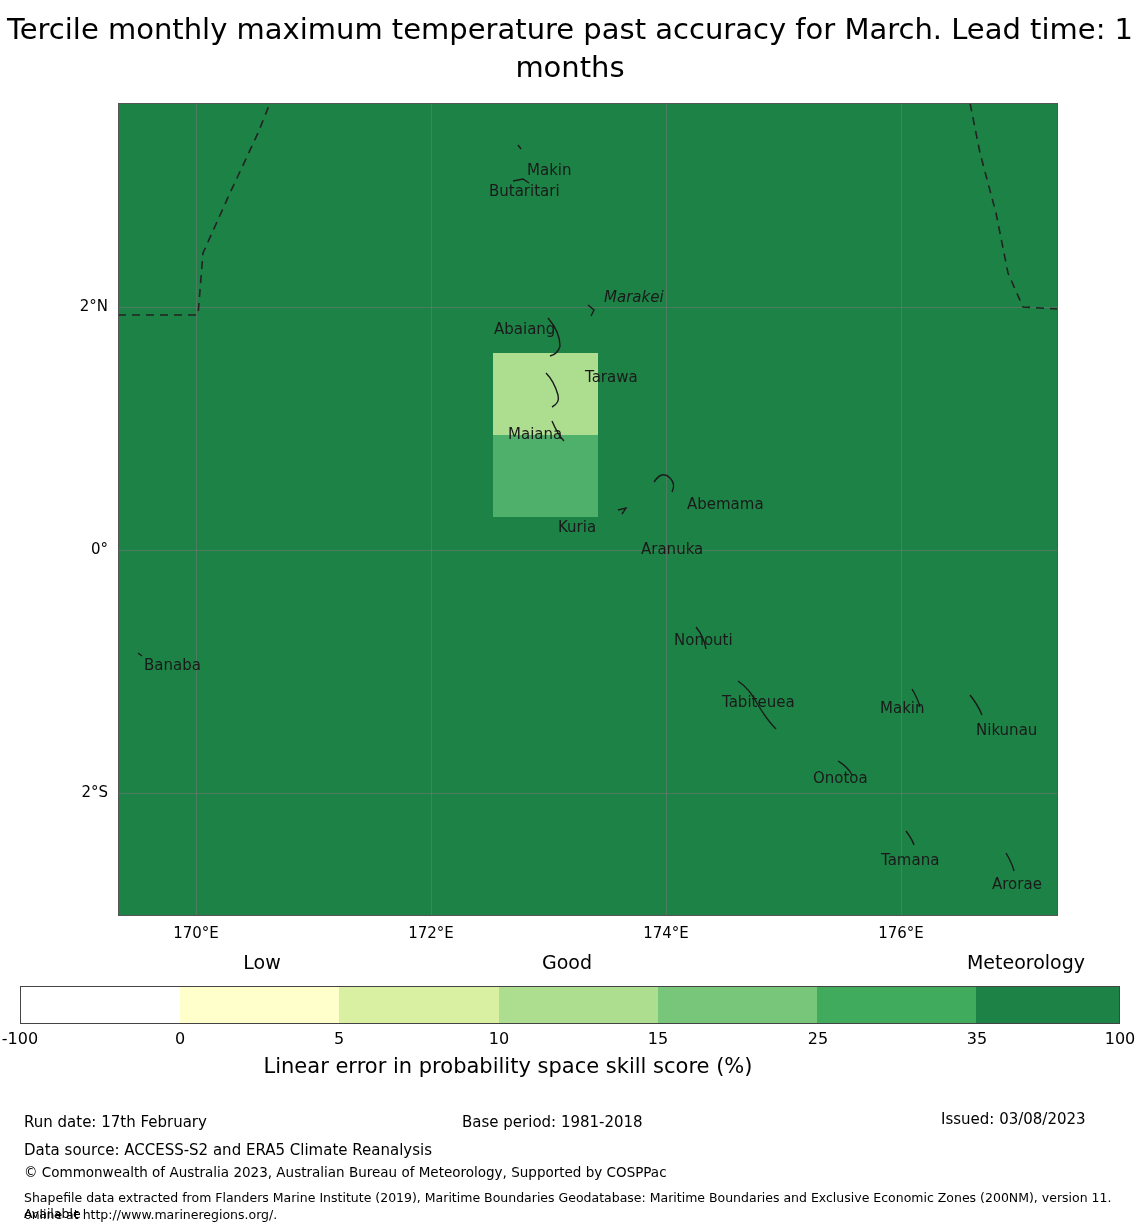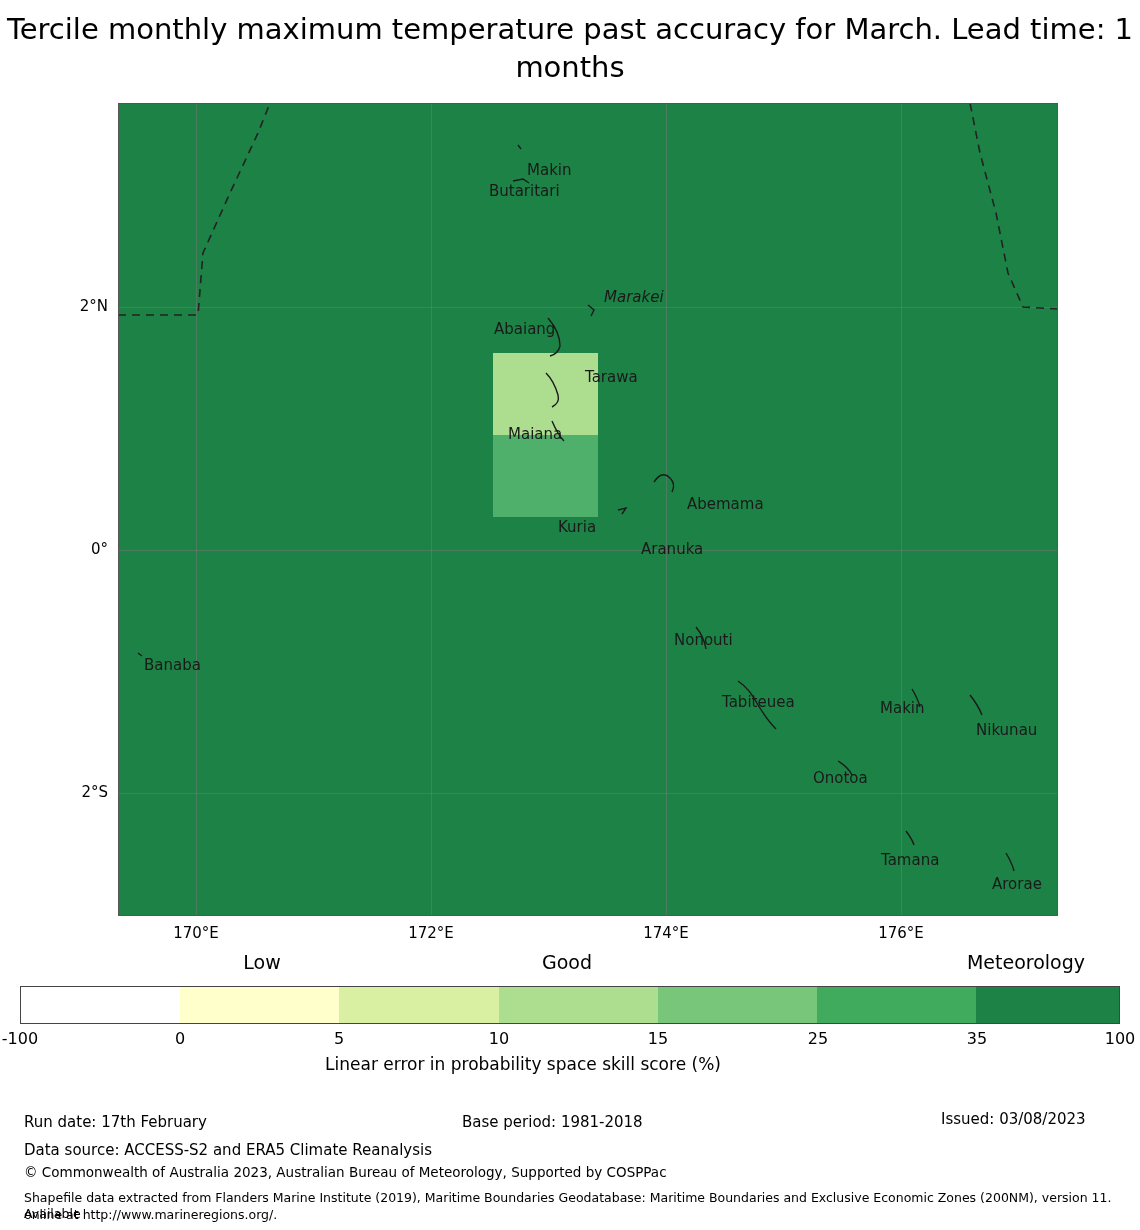--- a/index.html
+++ b/index.html
@@ -130,23 +130,22 @@
     width: 80px;
     top: 1029px;
     color: #000;
   }
   .cb-title {
     position: absolute;
     left: 0;
     top: 1054px;
     width: 1016px;
     text-align: center;
-    font-size: 17px;
-    color: #000;
-    padding-left: 15px;
+    font-size: 21px;
+    color: #000;
   }
 
   
   .foot {
     position: absolute;
     font-size: 15px;
     color: #000;
     white-space: nowrap;
   }
   .foot-small {

